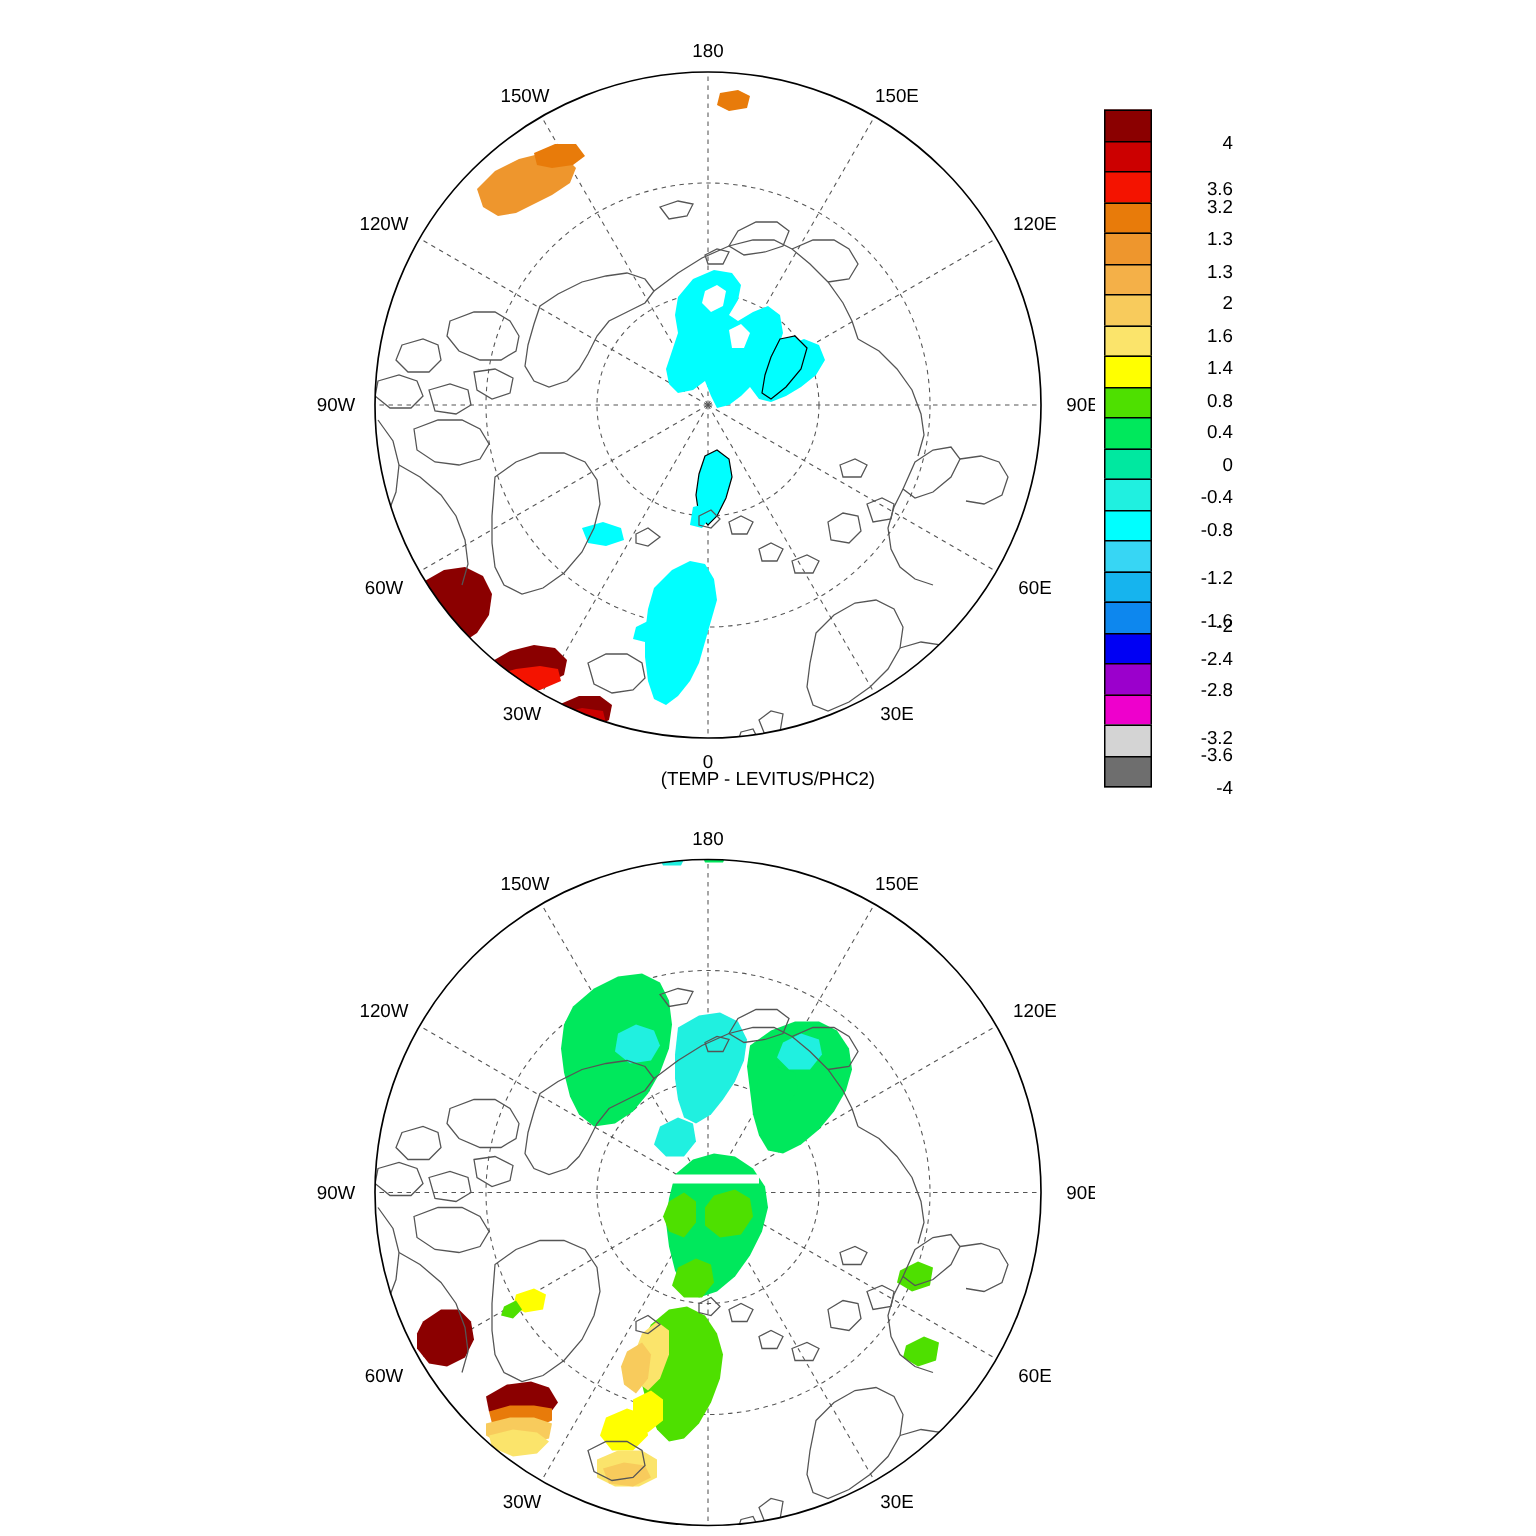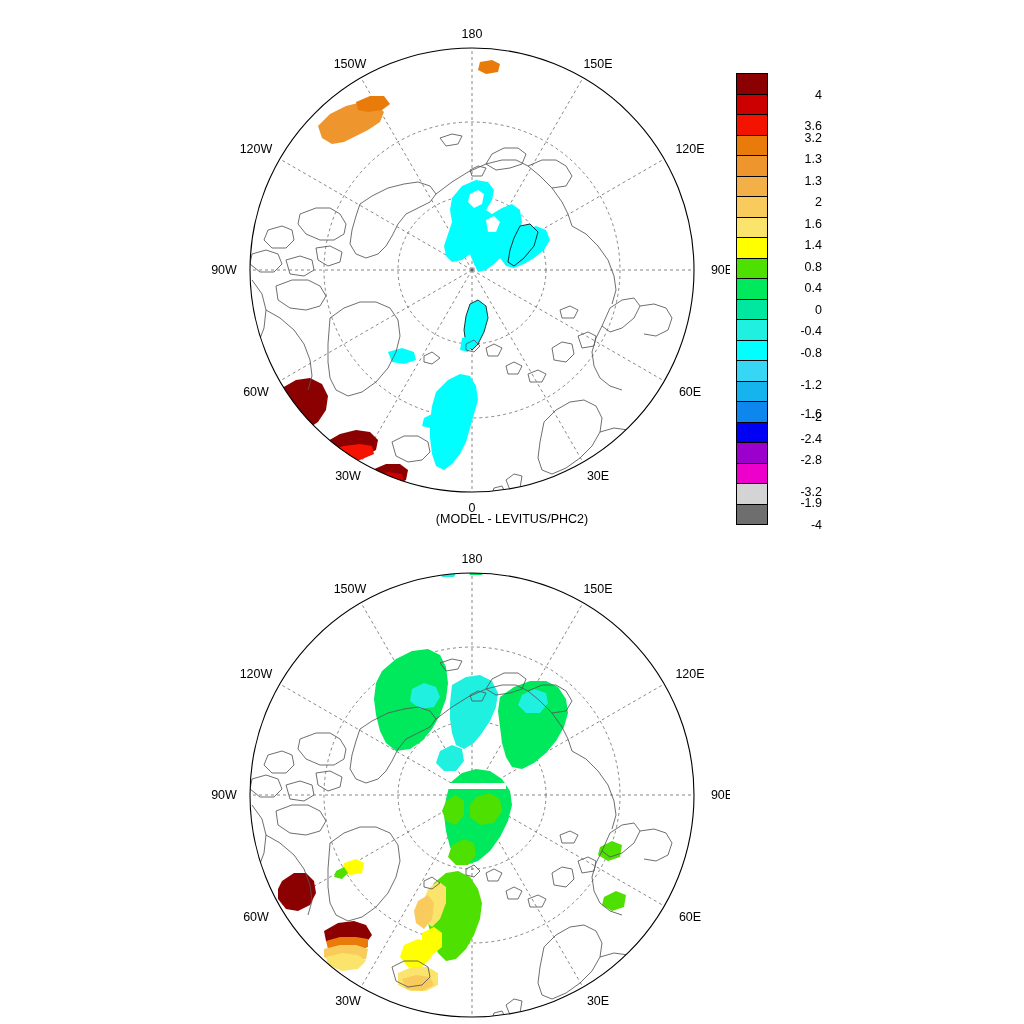--- a/index.html
+++ b/index.html
@@ -234,27 +234,27 @@
           <div class="cb-label" style="top: 215px;">0.4</div>
           <div class="cb-label" style="top: 236.5px;">0</div>
           <div class="cb-label" style="top: 258px;">-0.4</div>
           <div class="cb-label" style="top: 279.5px;">-0.8</div>
           <div class="cb-label" style="top: 312px;">-1.2</div>
           <div class="cb-label" style="top: 322.5px; margin-top: 18px;">-1.6</div>
           <div class="cb-label" style="top: 344px;">-2</div>
           <div class="cb-label" style="top: 365.5px;">-2.4</div>
           <div class="cb-label" style="top: 387px;">-2.8</div>
           <div class="cb-label" style="top: 419px;">-3.2</div>
-          <div class="cb-label" style="top: 430px;">-1.9</div>
+          <div class="cb-label" style="top: 430px;">-3.6</div>
           <div class="cb-label" style="top: 451.5px;">-4</div>
         </div>
     </div>
   </div>
 
-  <div class="subtitle">(MODEL - LEVITUS/PHC2)</div>
+  <div class="subtitle">(TEMP - LEVITUS/PHC2)</div>
 
   <div class="panel panel-2">
     <div class="mapwrap">
       <svg class="mapsvg" width="730" height="480" viewBox="0 0 730 480">
         <defs>
           <clipPath id="clip2">
               <circle cx="472" cy="250" r="222"></circle>
             </clipPath>
         </defs>
 

